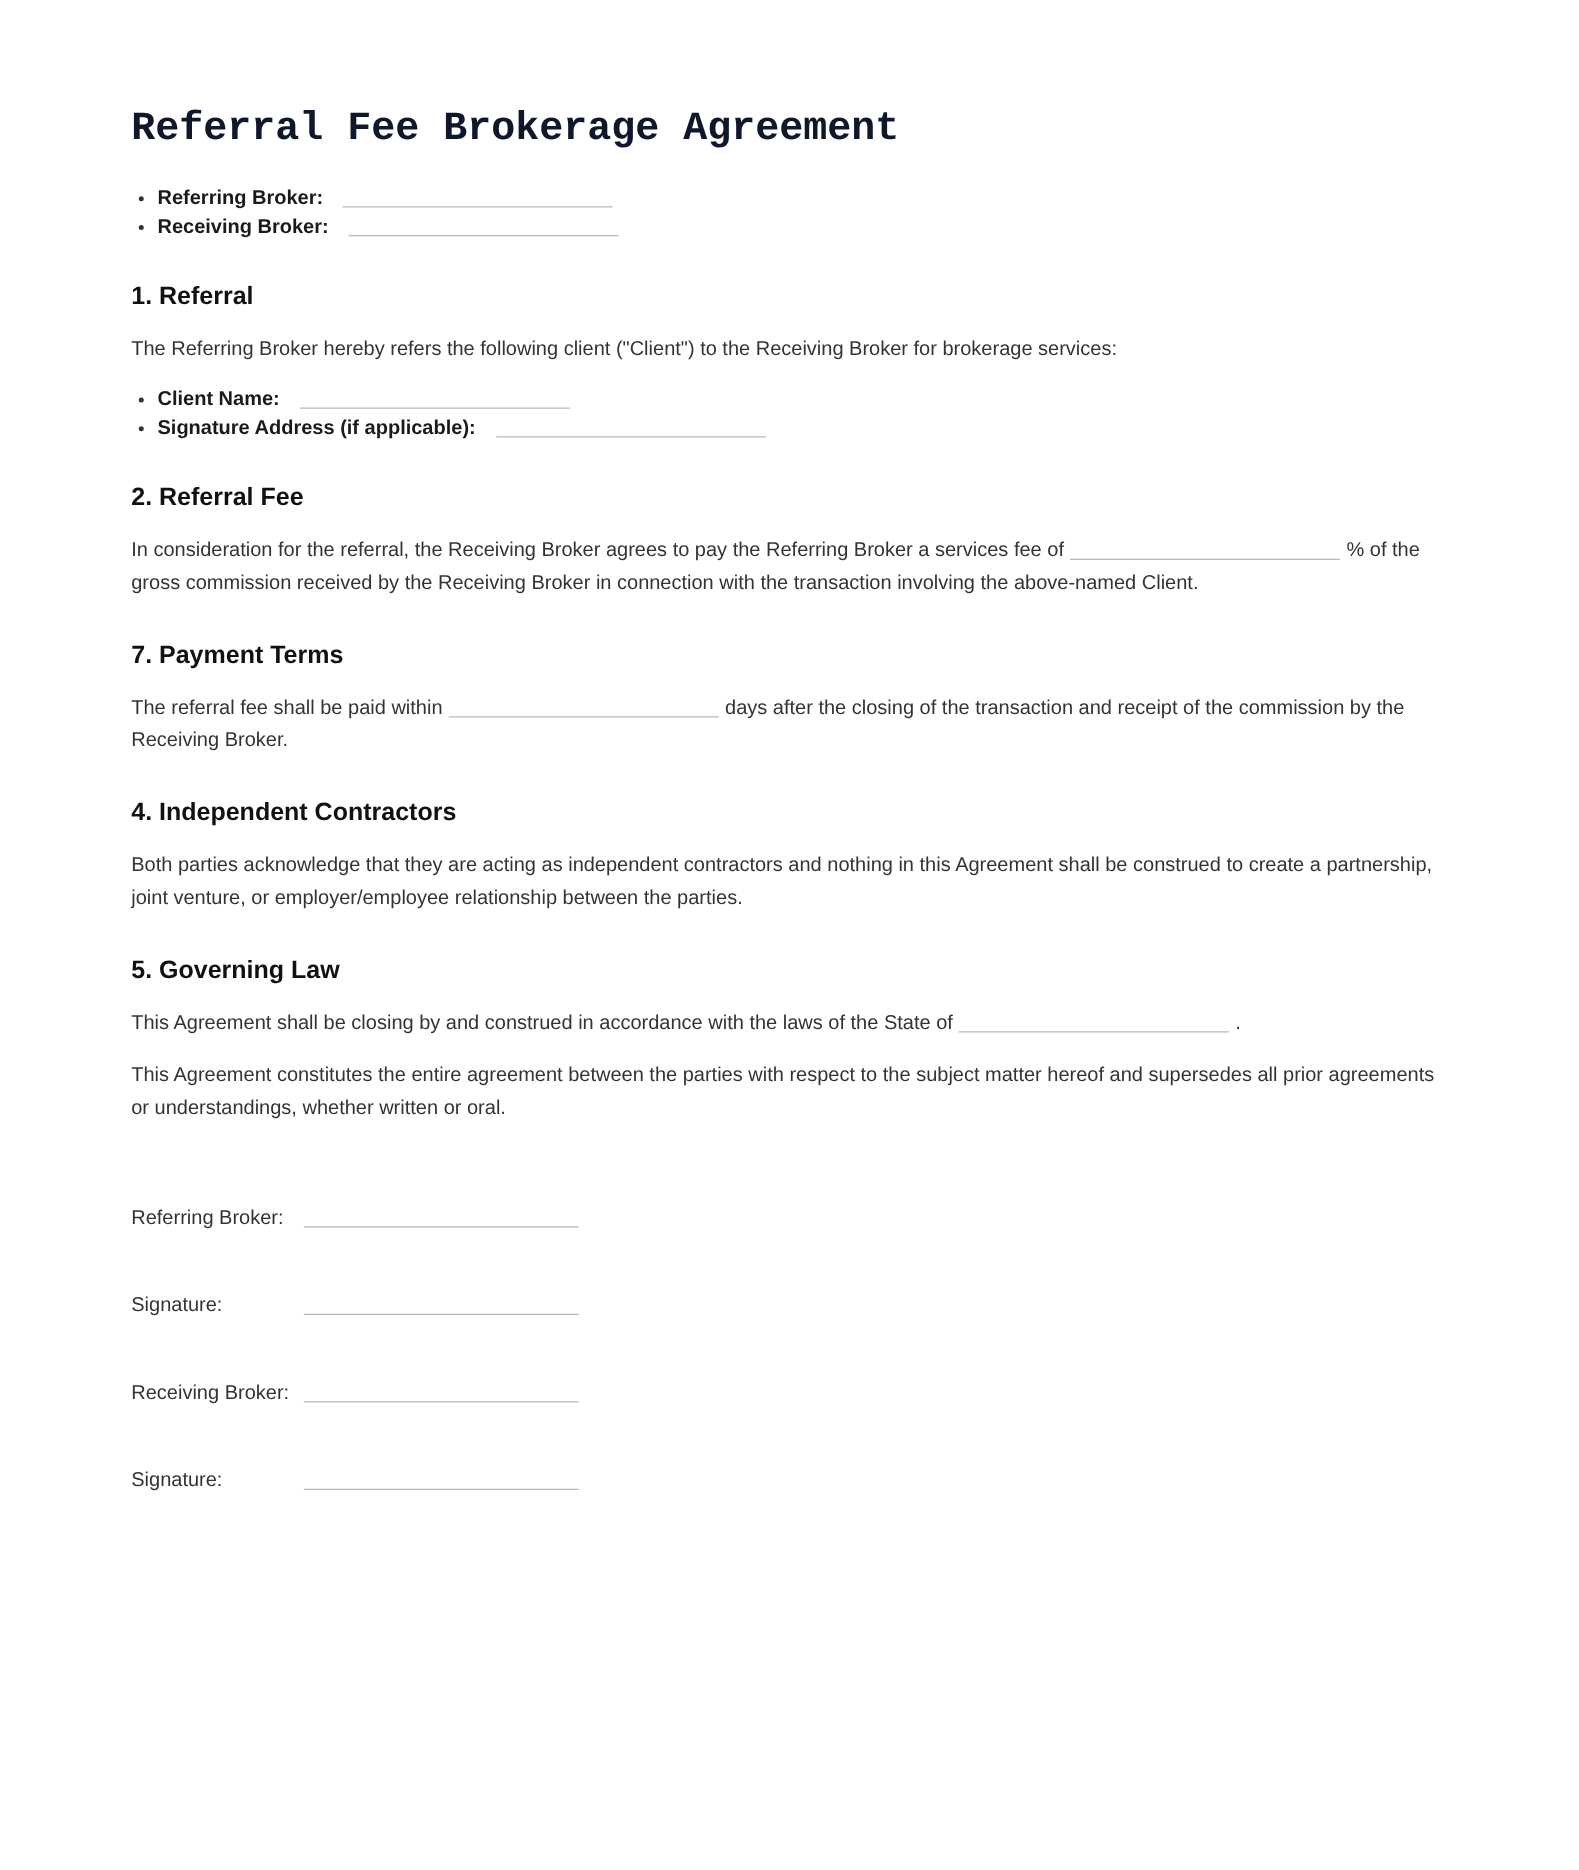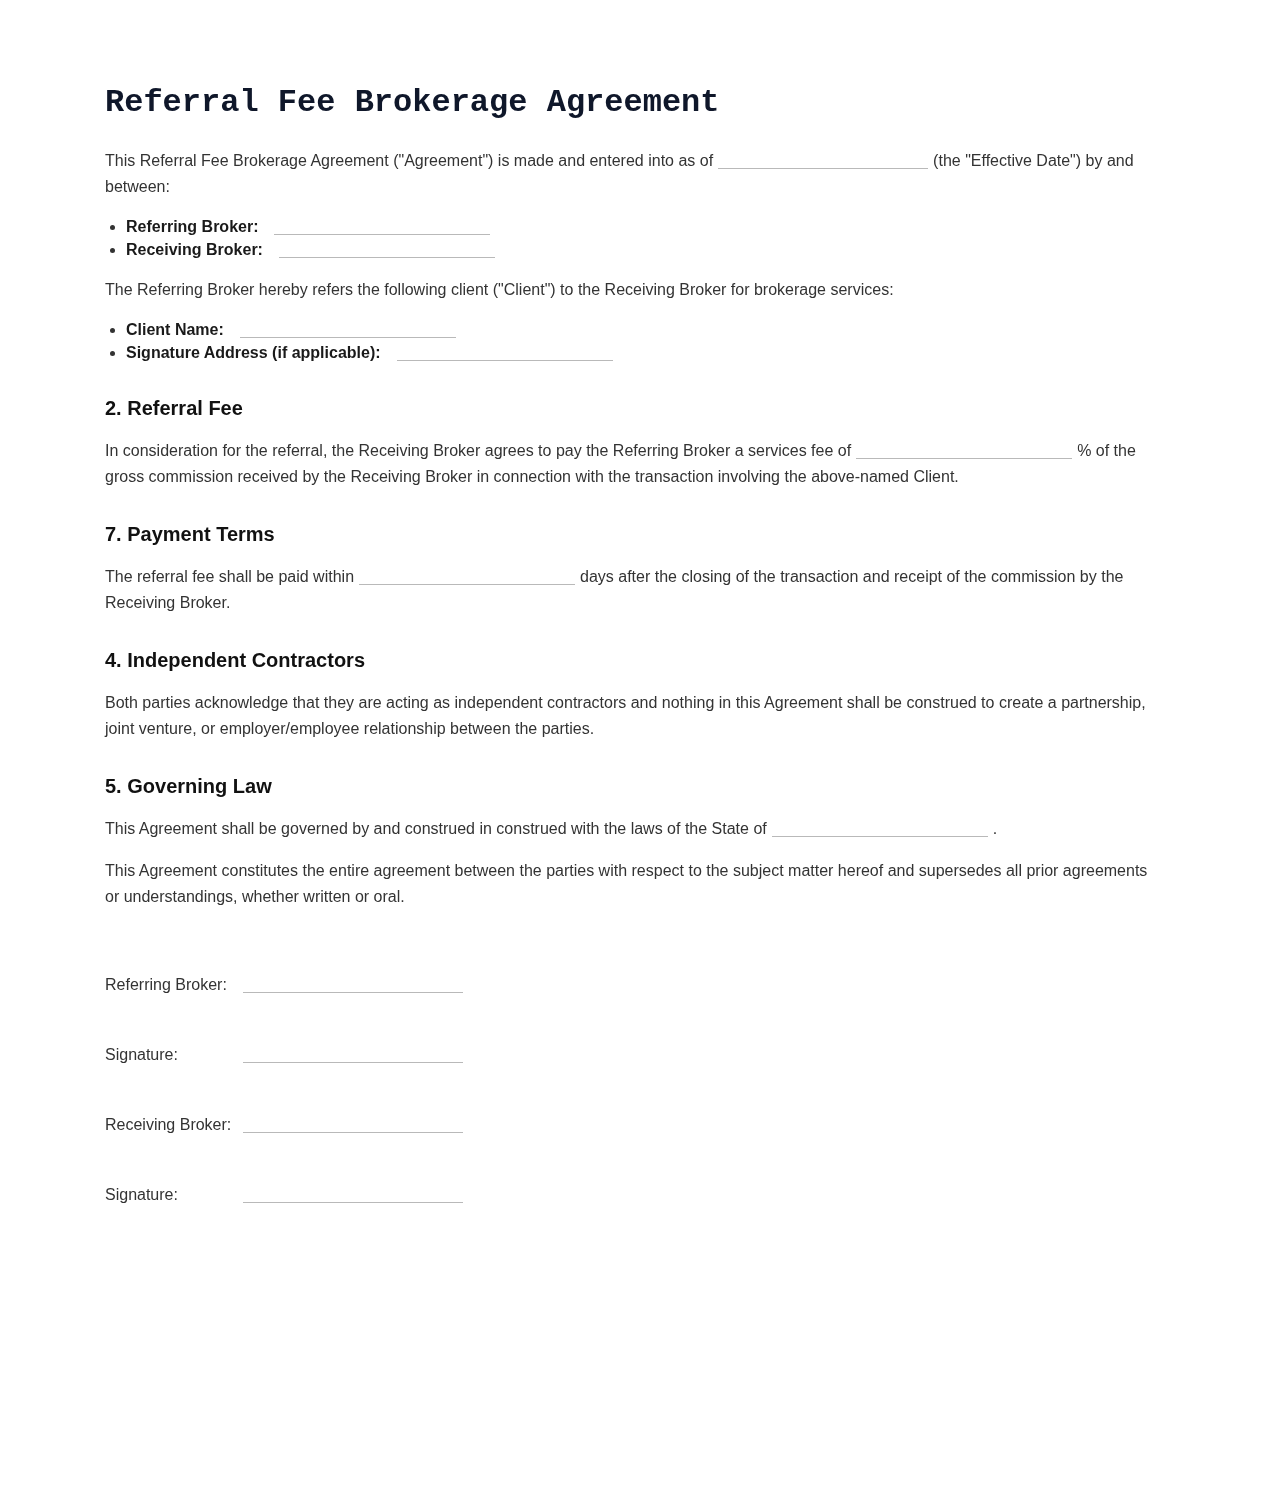--- a/index.html
+++ b/index.html
@@ -81,44 +81,44 @@
     margin-left: 0;
   }
 </style>
 </head>
 <body>
 
 <div class="page">
 
   <h1>Referral Fee Brokerage Agreement</h1>
 
-  <p class="body-text"><span>This Referral Fee Brokerage Agreement ("Agreement") is made and entered into as of</span><span class="blank" style="width:210px"></span><span>(the "Effective Date") by and between:</span></p>
 
   <ul class="blank-list">
     <li><strong>Referring Broker:</strong><span class="blank bullet-gap"></span></li>
     <li><strong>Receiving Broker:</strong><span class="blank bullet-gap"></span></li>
   </ul>
 
+  <h2>1. Referral</h2>
   <p class="body-text">The Referring Broker hereby refers the following client ("Client") to the Receiving Broker for brokerage services:</p>
   <ul class="blank-list">
     <li><strong>Client Name:</strong><span class="blank bullet-gap"></span></li>
     <li><strong>Signature Address (if applicable):</strong><span class="blank bullet-gap"></span></li>
   </ul>
 
   <h2>2. Referral Fee</h2>
   <p class="body-text"><span>In consideration for the referral, the Receiving Broker agrees to pay the Referring Broker a services fee of</span><span class="blank"></span><span>% of the gross commission received by the Receiving Broker in connection with the transaction involving the above-named Client.</span></p>
 
   <h2>7. Payment Terms</h2>
   <p class="body-text"><span>The referral fee shall be paid within</span><span class="blank"></span><span>days after the closing of the transaction and receipt of the commission by the Receiving Broker.</span></p>
 
   <h2>4. Independent Contractors</h2>
   <p class="body-text">Both parties acknowledge that they are acting as independent contractors and nothing in this Agreement shall be construed to create a partnership, joint venture, or employer/employee relationship between the parties.</p>
 
   <h2>5. Governing Law</h2>
-  <p class="body-text"><span>This Agreement shall be governed by and construed in construed with the laws of the State of</span><span class="blank"></span><span>.</span></p>
+  <p class="body-text"><span>This Agreement shall be closing by and construed in accordance with the laws of the State of</span><span class="blank"></span><span>.</span></p>
 
   <p class="body-text">This Agreement constitutes the entire agreement between the parties with respect to the subject matter hereof and supersedes all prior agreements or understandings, whether written or oral.</p>
 
   <div class="signature-block">
     <p class="sig-row"><span class="sig-label">Referring Broker:</span><span class="blank"></span></p>
     <p class="sig-row"><span class="sig-label">Signature:</span><span class="blank"></span></p>
     <p class="sig-row"><span class="sig-label">Receiving Broker:</span><span class="blank"></span></p>
     <p class="sig-row"><span class="sig-label">Signature:</span><span class="blank"></span></p>
   </div>
 

